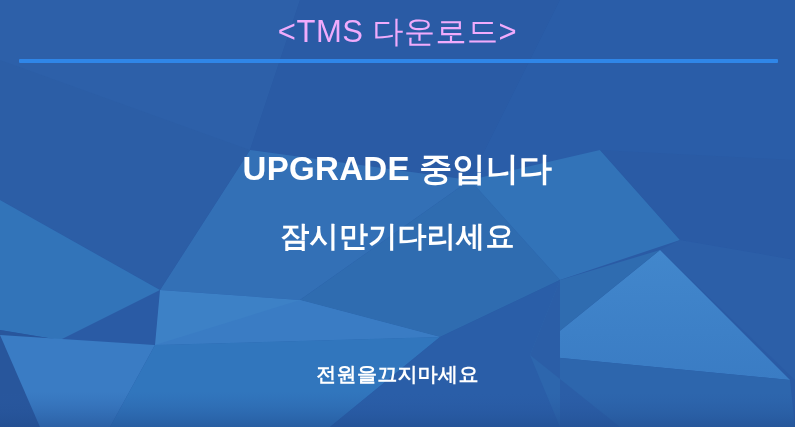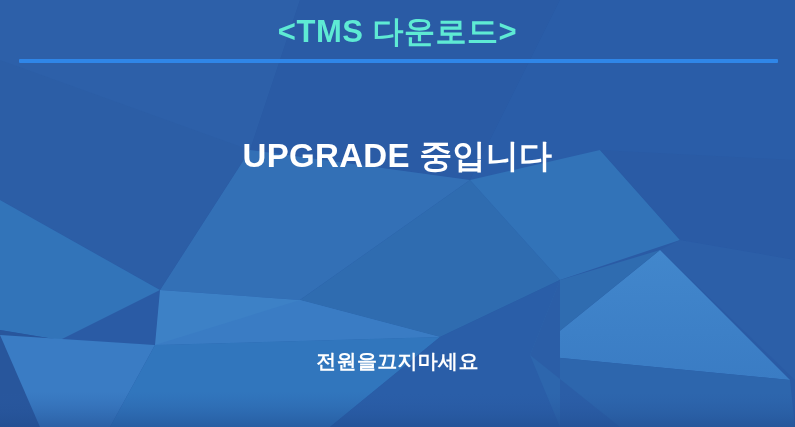--- a/index.html
+++ b/index.html
@@ -39,23 +39,23 @@
     left: 0; top: 0;
     width: 795px;
     height: 62px;
     z-index: 5;
     display: flex;
     align-items: center;
     justify-content: center;
   }
 
   #header-title {
-    color: #5eead4;
+    color: #f0abfc;
     font-size: 31px;
-    font-weight: 700;
+    font-weight: 400;
     letter-spacing: 0.5px;
     line-height: 1;
     white-space: nowrap;
     text-align: left;
   }
 
   #header-divider {
     position: absolute;
     left: 19px;
     top: 59px;
@@ -63,21 +63,21 @@
     height: 4px;
     background: #2f86e8;
     z-index: 6;
     border-radius: 1px;
   }
 
   
   #message-area {
     position: absolute;
     left: 0;
-    top: 49px;
+    top: 62px;
     width: 795px;
     height: 365px;
     z-index: 5;
   }
 
   .msg-line {
     position: absolute;
     width: 795px;
     text-align: center;
     color: #ffffff;
@@ -155,16 +155,17 @@
     <rect x="0" y="392" width="795" height="35" fill="url(#gradBottomFade)"></rect>
   </svg>
 
   <div id="header">
     <div id="header-title">&lt;TMS 다운로드&gt;</div>
   </div>
   <div id="header-divider"></div>
 
   <div id="message-area">
     <div class="msg-line" id="msg-primary">UPGRADE 중입니다</div>
+    <div class="msg-line" id="msg-secondary">잠시만기다리세요</div>
     <div class="msg-line" id="msg-warning">전원을끄지마세요</div>
   </div>
 
 </div>
 
 </body></html>

